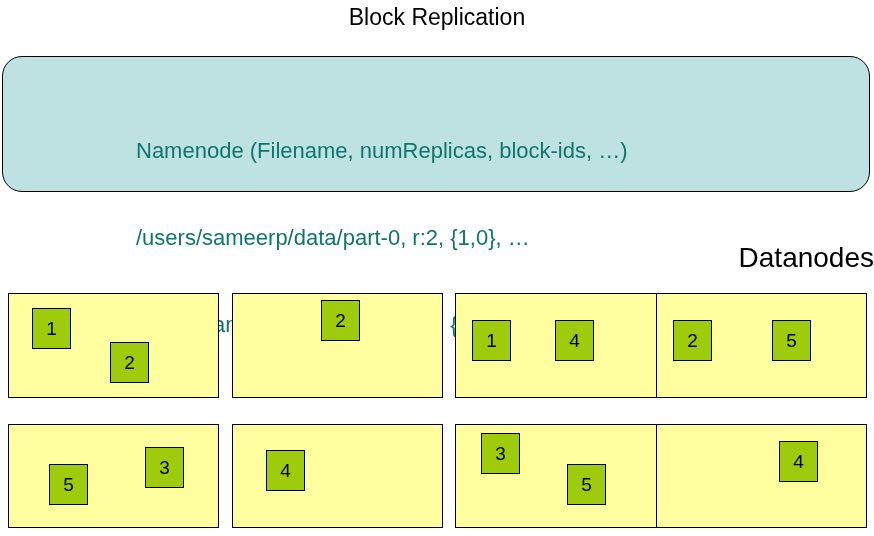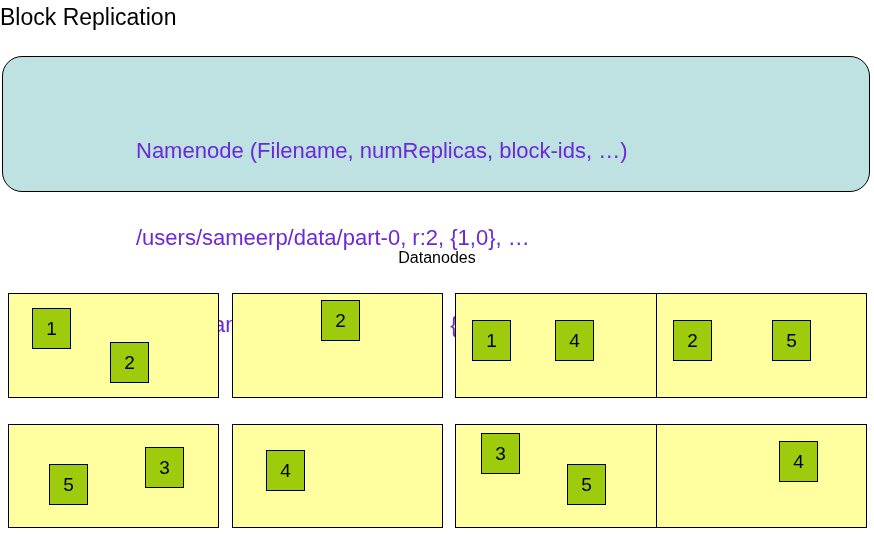--- a/index.html
+++ b/index.html
@@ -20,20 +20,21 @@
     position: absolute;
     left: 0; top: 0;
     width: 874px;
     height: 536px;
   }
   .title {
     position: absolute;
     left: 0;
     top: 4px;
     width: 874px;
+    text-align: center;
     font-size: 23px;
     line-height: 27px;
     font-weight: normal;
     letter-spacing: 0px;
     color: #000000;
     white-space: nowrap;
   }
   .namenode-box {
     position: absolute;
     left: 2px;
@@ -45,33 +46,33 @@
     border-radius: 20px;
     box-sizing: border-box;
   }
   .namenode-text {
     position: absolute;
     left: 136px;
     top: 78px;
     font-size: 22px;
     line-height: 29px;
     white-space: pre;
-    color: #6d28d9;
+    color: #0f766e;
   }
   .namenode-text .line {
     display: block;
     white-space: pre;
   }
   .datanodes-label {
     position: absolute;
     left: 0;
     top: 244px;
     width: 874px;
-    text-align: center;
-    font-size: 16px;
+    text-align: right;
+    font-size: 28px;
     line-height: 27px;
     color: #000000;
     white-space: nowrap;
   }
   .datanode {
     position: absolute;
     background: #ffffa0;
     border: 1.5px solid #000000;
     box-sizing: border-box;
   }

